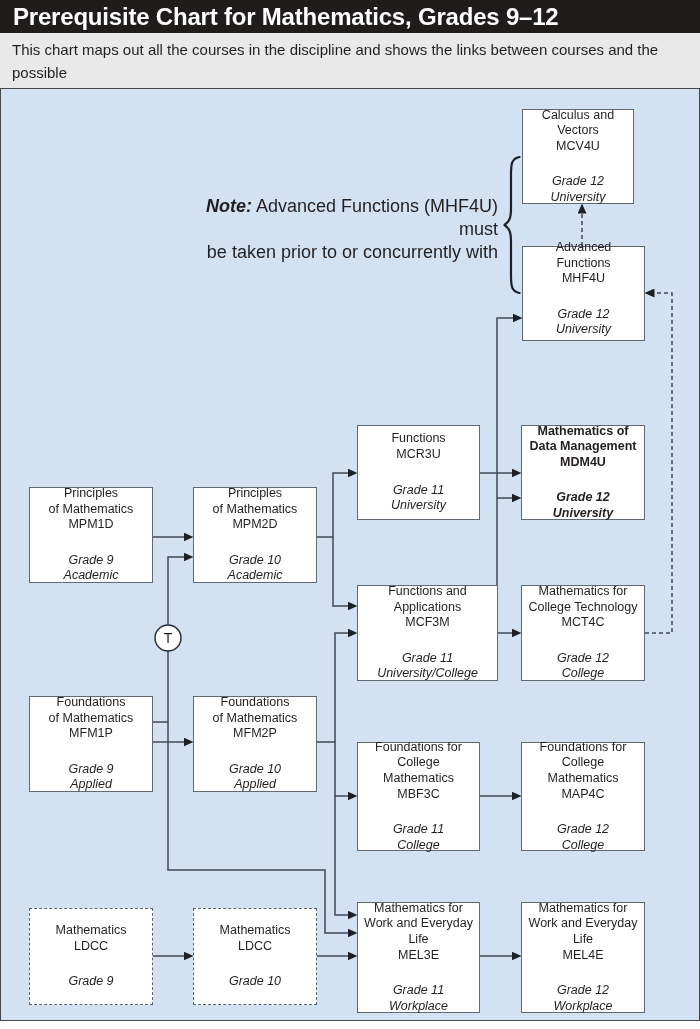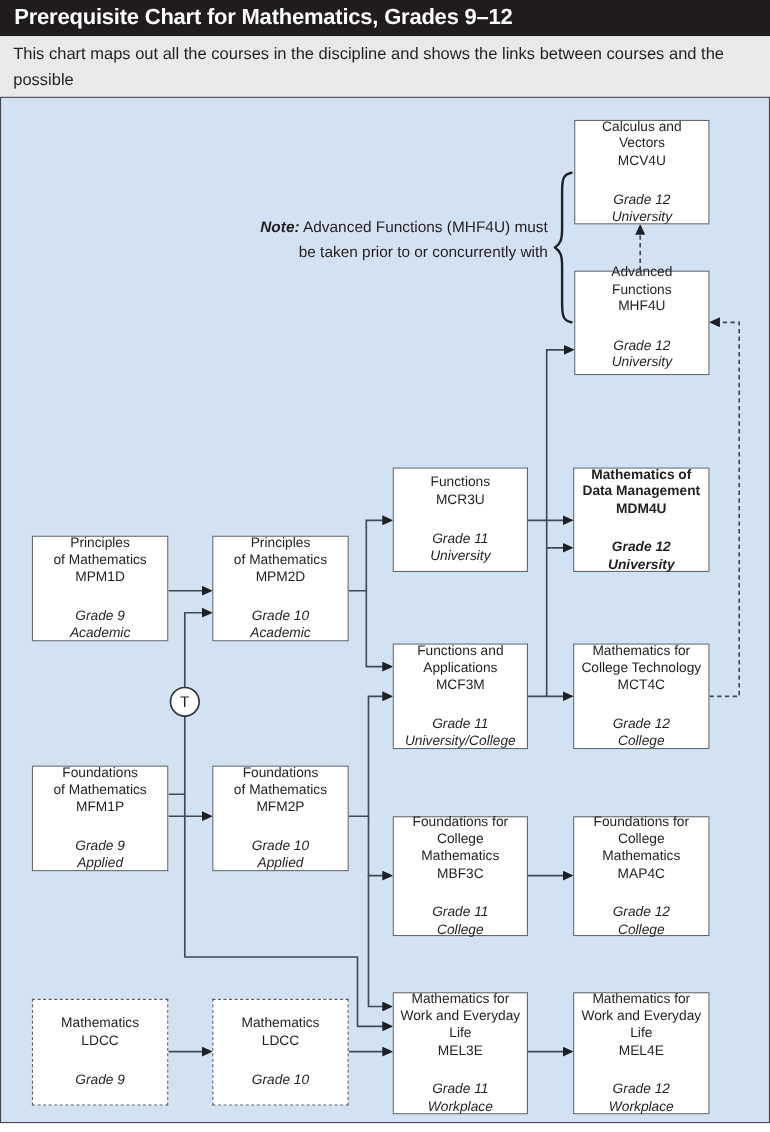--- a/index.html
+++ b/index.html
@@ -16,21 +16,21 @@
   html,body{margin:0;padding:0;background:#ffffff;}
   .page{
     position:relative;width:700px;height:1029px;overflow:hidden;
     font-family:"Liberation Sans","DejaVu Sans",sans-serif;color:var(--text_color);
     background:#ffffff;
   }
   .titlebar{
     position:absolute;left:0;top:0;width:700px;height:33px;
     background:var(--title_bar_bg);color:var(--title_text);
     display:flex;align-items:center;box-sizing:border-box;padding:0 13px;
-    font-size:20px;font-weight:bold;letter-spacing:-0.2px;
+    font-size:24px;font-weight:bold;letter-spacing:-0.2px;
   }
   .subtitle{
     position:absolute;left:0;top:33px;width:700px;height:55px;
     background:var(--subtitle_bg);box-sizing:border-box;padding:5px 12px 0 12px;
     font-size:15px;line-height:23px;white-space:pre-line;
   }
   .chart{
     position:absolute;left:0;top:88px;width:700px;height:933px;
     background:var(--chart_bg);box-sizing:border-box;
     border:1.5px solid var(--chart_border);
@@ -39,21 +39,21 @@
   .course{
     position:absolute;background:#ffffff;border:1px solid var(--box_border);
     box-sizing:border-box;display:flex;flex-direction:column;align-items:center;justify-content:center;
     text-align:center;font-size:12.5px;line-height:15.6px;padding:2px;
   }
   .course.dashed{border:1.4px dashed #596470;}
   .course .title{white-space:pre-line;}
   .course .grade{white-space:pre-line;font-style:italic;margin-top:20px;}
   .note{
     position:absolute;left:200px;top:195px;width:298px;text-align:right;
-    font-size:14px;line-height:23px;
+    font-size:18px;line-height:23px;
   }
   .note .lbl{font-weight:bold;font-style:italic;}
 </style>
 </head>
 <body>
 
 <div class="page">
 
   <div class="titlebar">Prerequisite Chart for Mathematics, Grades 9–12</div>
 
@@ -95,21 +95,21 @@
     <path fill="none" stroke="#1d2126" stroke-width="2.2" stroke-linecap="round" stroke-linejoin="round" d="M519.5 157 C511.5 158.5 511 164 511 175 L511 208 C511 218 509.5 221.5 504.5 225 C509.5 228.5 511 232 511 242 L511 275 C511 286 511.5 291.5 519.5 293"></path>
     <circle cx="168" cy="638" r="13" fill="#ffffff" stroke="#2b333c" stroke-width="1.5"></circle>
     <text x="168" y="643" text-anchor="middle" font-size="14" fill="#231f20">T</text>
   </svg>
 
   <div class="note">
     <div><span class="lbl">Note:</span> <span>Advanced Functions (MHF4U) must</span></div>
     <div>be taken prior to or concurrently with</div>
   </div>
 
-  <div class="course" style="left:522px;top:109px;width:123px;height:95px;">
+  <div class="course" style="left:522px;top:109px;width:112px;height:95px;">
     <div class="title">Calculus and
 Vectors
 MCV4U</div>
     <div class="grade">Grade 12
 University</div>
   </div>
   <div class="course" style="left:522px;top:246px;width:123px;height:95px;justify-content:flex-end;">
     <div class="title">Advanced
 Functions
 MHF4U</div>
@@ -122,21 +122,21 @@
     <div class="grade">Grade 11
 University</div>
   </div>
   <div class="course" style="left:521px;top:425px;width:124px;height:95px;font-weight:bold;">
     <div class="title">Mathematics of
 Data Management
 MDM4U</div>
     <div class="grade">Grade 12
 University</div>
   </div>
-  <div class="course" style="left:357px;top:585px;width:123px;height:96px;">
+  <div class="course" style="left:357px;top:585px;width:141px;height:96px;">
     <div class="title">Functions and
 Applications
 MCF3M</div>
     <div class="grade">Grade 11
 University/College</div>
   </div>
   <div class="course" style="left:521px;top:585px;width:124px;height:96px;">
     <div class="title">Mathematics for
 College Technology
 MCT4C</div>

